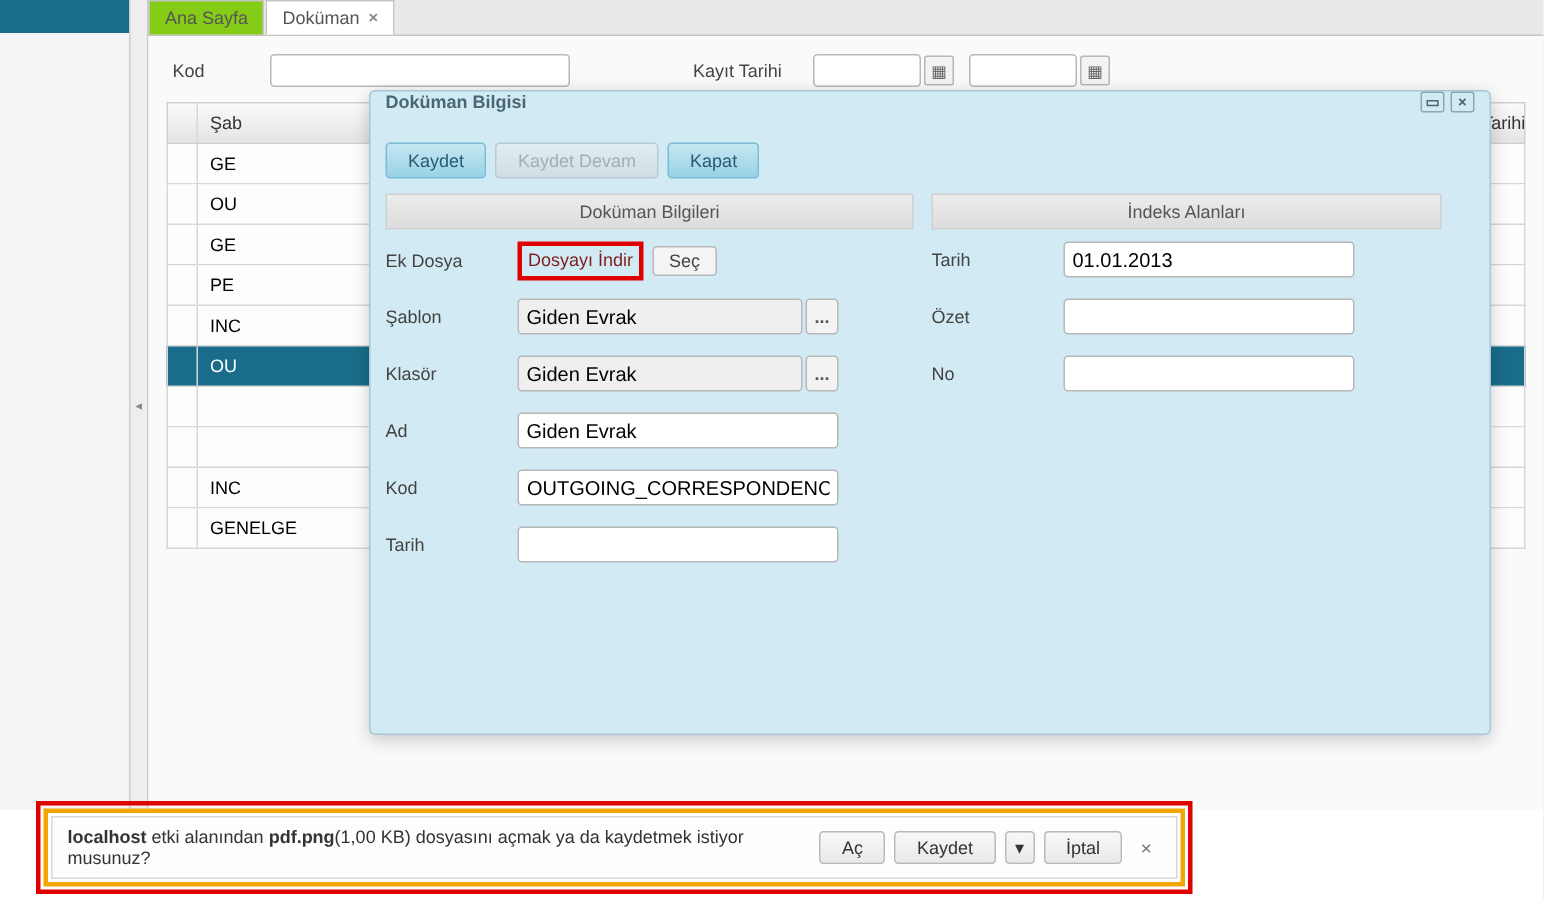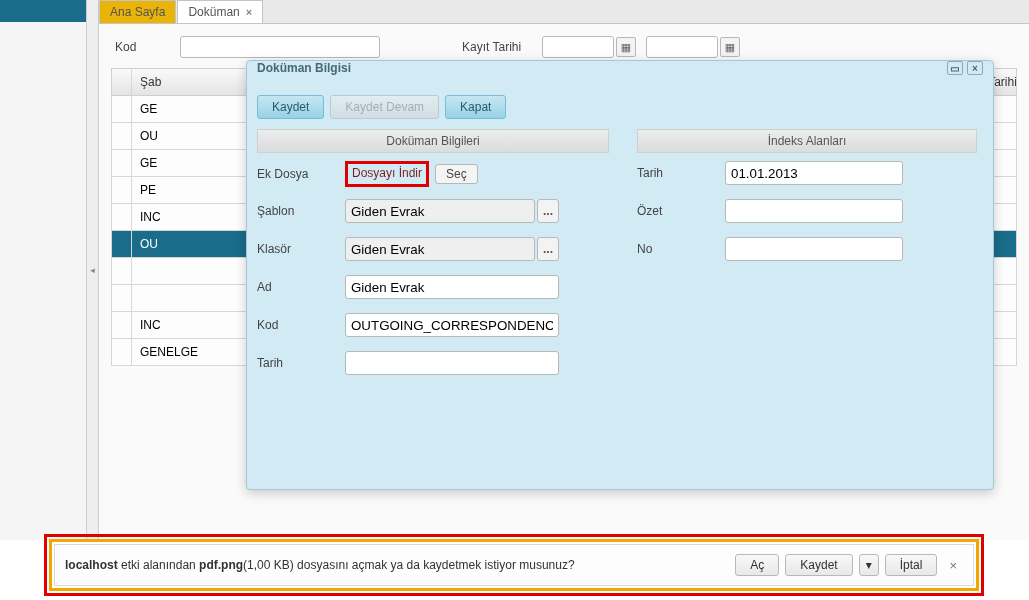--- a/index.html
+++ b/index.html
@@ -5,21 +5,21 @@
     * { box-sizing: border-box; margin: 0; padding: 0; }
     body { font-family: Arial, sans-serif; font-size: 12px; background: #fff; width: 1029px; height: 600px; position: relative; overflow: hidden; }
 
     .top-region { position: absolute; top: 0; left: 0; width: 1029px; height: 540px; background: #f5f5f5; }
     .sidebar-left { position: absolute; top: 0; left: 0; width: 87px; height: 22px; background: #1a6d8a; }
     .sidebar-handle { position: absolute; top: 0; left: 86px; width: 13px; height: 540px; background: #eeeeee; border-left: 1px solid #ccc; border-right: 1px solid #ccc; display: flex; align-items: center; justify-content: center; font-size: 9px; color: #888; cursor: pointer; }
 
     .main-panel { position: absolute; top: 0; left: 99px; width: 930px; height: 540px; background: #fafafa; }
 
     .tabs-strip { display: flex; border-bottom: 1px solid #c5c5c5; background: #e9e9e9; height: 24px; }
-    .tab-item { padding: 4px 10px; border: 1px solid #c5c5c5; border-bottom: none; margin-right: 1px; background: #eab308; color: #555; display: flex; align-items: center; gap: 6px; cursor: pointer; }
+    .tab-item { padding: 4px 10px; border: 1px solid #c5c5c5; border-bottom: none; margin-right: 1px; background: #84cc16; color: #555; display: flex; align-items: center; gap: 6px; cursor: pointer; }
     .tab-item.active { background: #ffffff; }
     .tab-close { color: #888; font-weight: bold; font-size: 11px; }
 
     .filter-bar { padding: 10px 16px 0 16px; }
     .filter-row { display: flex; align-items: center; gap: 10px; margin-bottom: 8px; color: #444; height: 26px; }
     .filter-row label { width: 55px; }
     .filter-row input[type=text] { height: 22px; width: 200px; border: 1px solid #b8b8b8; border-radius: 3px; padding: 0 5px; }
     .date-input { display: inline-flex; align-items: center; gap: 2px; }
     .date-input input { width: 72px !important; }
     .date-icon { width: 20px; height: 20px; border: 1px solid #b8b8b8; border-radius: 2px; display: inline-flex; align-items: center; justify-content: center; background: #f3f3f3; color: #666; font-size: 11px; }
@@ -42,39 +42,39 @@
     
     .modal-overlay { position: absolute; top: 60px; left: 246px; width: 748px; height: 430px; background: #d1eaf4; border: 1px solid #a9c6d4; border-radius: 4px; box-shadow: 0 3px 12px rgba(0,0,0,0.2); }
     .modal-title { height: 28px; display: flex; padding: 0 10px; color: #486875; font-weight: bold; }
     .modal-title .spacer { flex: 1; }
     .modal-icon { width: 16px; height: 14px; border: 1px solid #8aa9b6; margin-left: 4px; display: inline-flex; align-items: center; justify-content: center; font-size: 10px; color: #486875; border-radius: 2px; cursor: pointer; }
 
     .modal-toolbar { display: flex; gap: 6px; padding: 6px 10px 10px; }
     .btn, .bar-btn { border: 1px solid #78bcd6; background: linear-gradient(#c5e7f2,#98d2e6); color: #2a5b6f; padding: 4px 14px; border-radius: 3px; cursor: pointer; font-size: 12px; }
     .btn.disabled { color: #a0b0b7; border-color: #b6ccd4; background: linear-gradient(#e2edf1,#d1dde2); cursor: default; }
 
-    .modal-body { display: flex; gap: 28px; padding: 0 10px; }
+    .modal-body { display: flex; gap: 12px; padding: 0 10px; }
     .form-col { width: 352px; }
     .form-col-right { width: 340px; }
     .section-hdr { height: 24px; display: flex; align-items: center; justify-content: center; background: linear-gradient(#ececec,#dcdcdc); border: 1px solid #cfcfcf; color: #555; margin-bottom: 8px; }
 
     .form-row { display: flex; align-items: center; margin-bottom: 14px; }
     .form-row label { width: 88px; color: #444; }
     .form-row input[type=text] { height: 24px; border: 1px solid #b8b8b8; border-radius: 3px; padding: 0 5px; background: #fff; }
     .form-row input.ro { background: #efefef; width: 190px; }
     .form-row input.w { width: 214px; }
-    .form-row input.wi { width: 178px; }
+    .form-row input.wi { width: 194px; }
     .pick { width: 22px; height: 24px; margin-left: 2px; border: 1px solid #b8b8b8; border-radius: 3px; background: #f3f3f3; text-align: center; line-height: 22px; color: #555; cursor: pointer; font-weight: bold; }
 
     .sec-btn { border: 1px solid #b8b8b8; border-radius: 3px; background: #f4f4f4; padding: 2px 10px; cursor: pointer; margin-left: 6px; color: #444; }
     .link-dl { color: #7f1d1d; cursor: pointer; }
     .dl-highlight { border: 3px solid #e00000; padding: 2px 4px 4px 4px; display: inline-flex; align-items: center; }
 
     
-    .dl-outer { position: absolute; left: 44px; bottom: 4px; width: 940px; border: 3px solid #e00000; padding: 2px; }
+    .dl-outer { position: absolute; left: 24px; bottom: 4px; width: 771px; border: 3px solid #e00000; padding: 2px; }
     .dl-inner { border: 3px solid #f3a600; padding: 2px; }
     .dl-bar { background: #fdfdfd; border: 1px solid #d8d8d8; height: 42px; display: flex; align-items: center; padding: 0 10px; gap: 6px; }
     .dl-msg { flex: 1; color: #333; }
     .bar-btn { background: linear-gradient(#f8f8f8,#e8e8e8); border: 1px solid #b8b8b8; color: #333; padding: 3px 14px; }
     .bar-btn.drop { padding: 3px 6px; }
     .bar-close { padding: 0 6px; color: #777; font-size: 13px; cursor: pointer; }
   </style>
 </head>
 <body>
 

